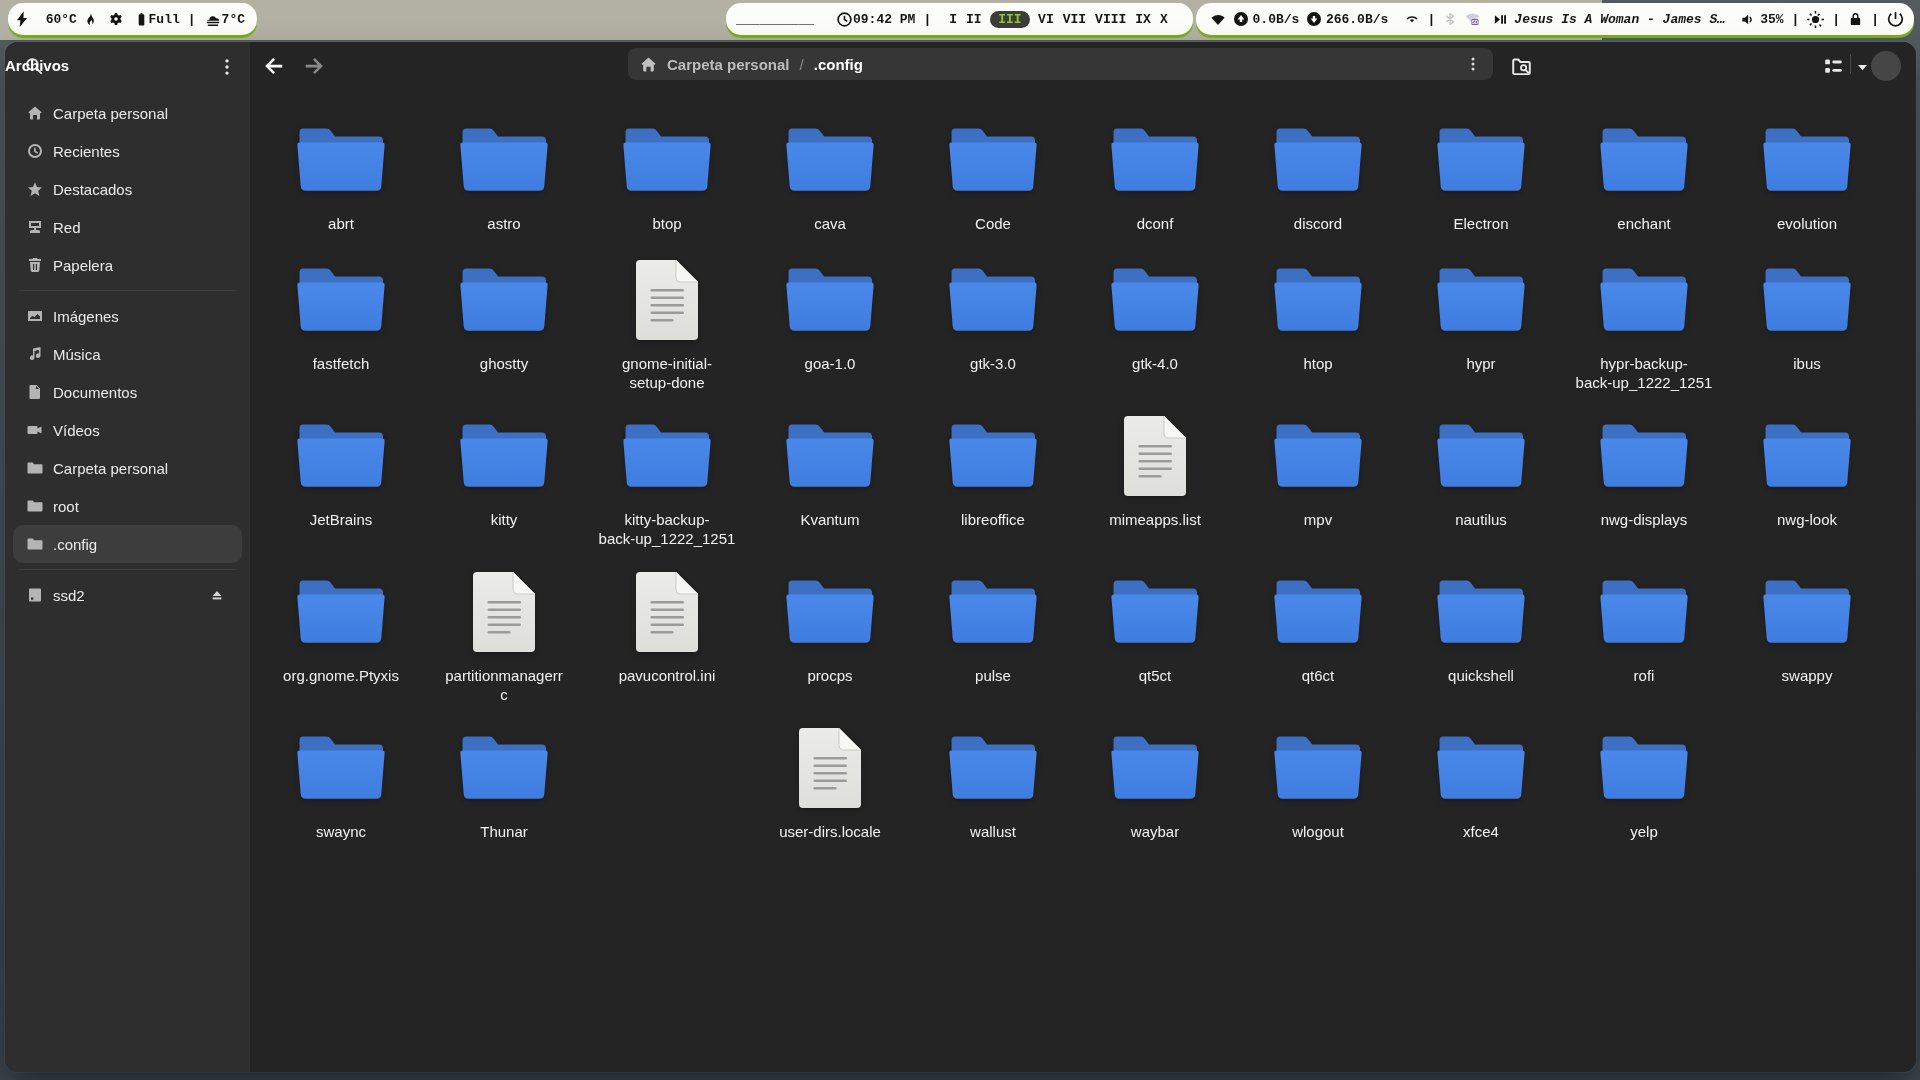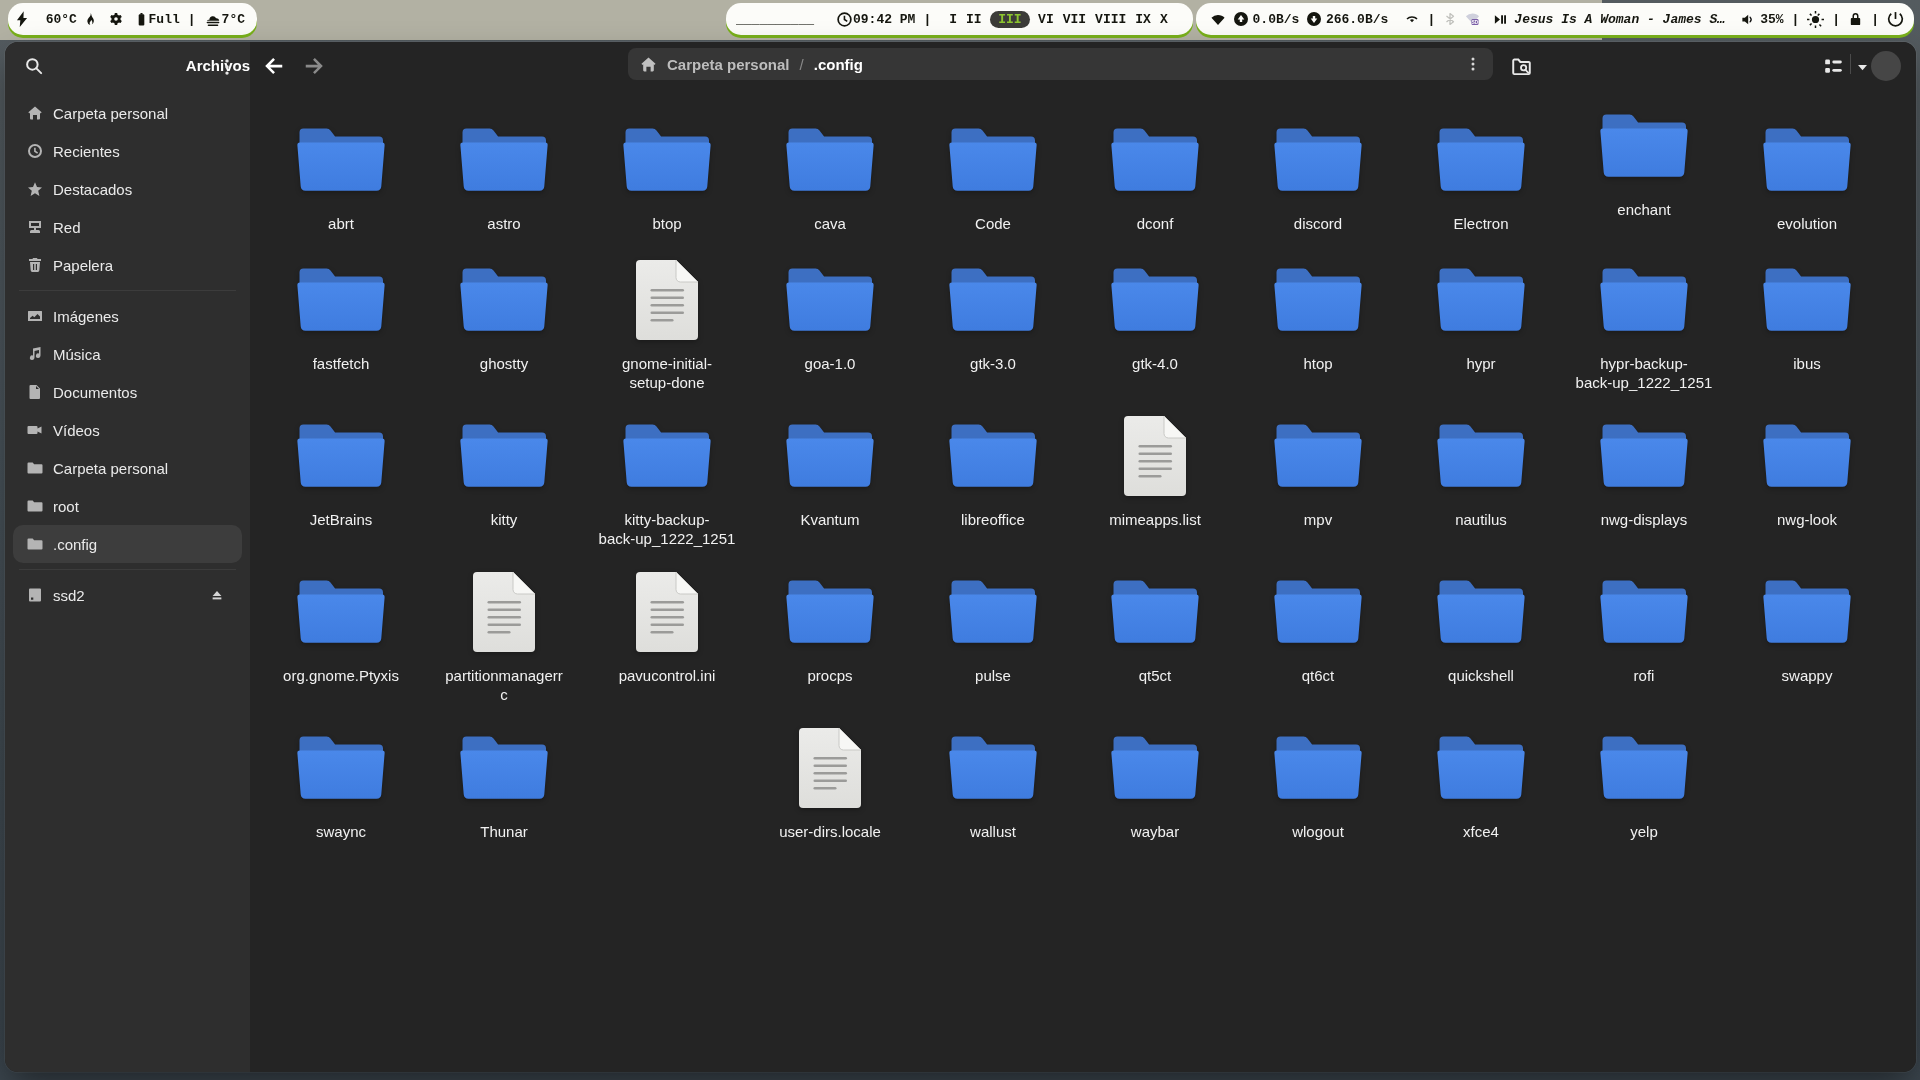--- a/index.html
+++ b/index.html
@@ -20,21 +20,21 @@
 .dotsep{width:1px;height:16px;margin:0 7px;background:repeating-linear-gradient(180deg,#999 0 2px,transparent 2px 4px)}
 .ws{margin:0 4.5px;letter-spacing:0}
 .wsa{background:#3c3c38;color:#8dc62f;border-radius:9px;padding:1px 8px;margin:0 4px}
 #song{font-style:italic}
 
 #window{position:absolute;left:5px;top:42px;width:1911px;height:1030px;border-radius:13px;overflow:hidden;
   background:#242424;box-shadow:0 14px 34px -6px rgba(0,0,0,.5),0 0 0 1px rgba(255,255,255,.06)}
 #sidebar{position:absolute;left:0;top:0;width:245px;height:100%;background:#2e2e2e}
 #sbhead{position:absolute;left:0;top:0;width:245px;height:46px}
 #sbhead .search{position:absolute;left:19px;top:14px}
-#sbhead .title{position:absolute;left:0;width:245px;top:15px;text-align:right;color:#fff;font-weight:700;font-size:15px}
+#sbhead .title{position:absolute;left:0;width:245px;top:15px;text-align:left;color:#fff;font-weight:700;font-size:15px}
 #sbhead .kebab{position:absolute;right:14px;top:16px}
 #slist{position:absolute;left:8px;top:52px;width:229px}
 .srow{height:38px;display:flex;align-items:center;color:#eaeaea;font-size:15px;padding-left:14px;border-radius:10px;position:relative}
 .srow .si{fill:#b4b4b4;margin-right:10px;flex:none}
 .srow.sel{background:#3d3d3d}
 .srow .eject{position:absolute;right:18px;fill:#d5d5d5}
 .ssep{height:1px;background:#3c3c3c;margin:6px 6px}
 
 #headerbar{position:absolute;left:245px;top:0;right:0;height:46px}
 .hbi{position:absolute}
@@ -250,21 +250,21 @@
         <div class="lbl">dconf</div>
       </div>
 <div class="cell" style="left:1156px;top:78px">
         <div class="iw">
           <svg width="88" height="66" viewBox="0 0 88 66">
             <use href="#folder"></use>
           </svg>
         </div>
         <div class="lbl">Electron</div>
       </div>
-<div class="cell" style="left:1319px;top:64px">
+<div class="cell" style="left:1319px;top:78px">
         <div class="iw">
           <svg width="88" height="66" viewBox="0 0 88 66">
             <use href="#folder"></use>
           </svg>
         </div>
         <div class="lbl">enchant</div>
       </div>
 <div class="cell" style="left:1482px;top:78px">
         <div class="iw">
           <svg width="88" height="66" viewBox="0 0 88 66">

